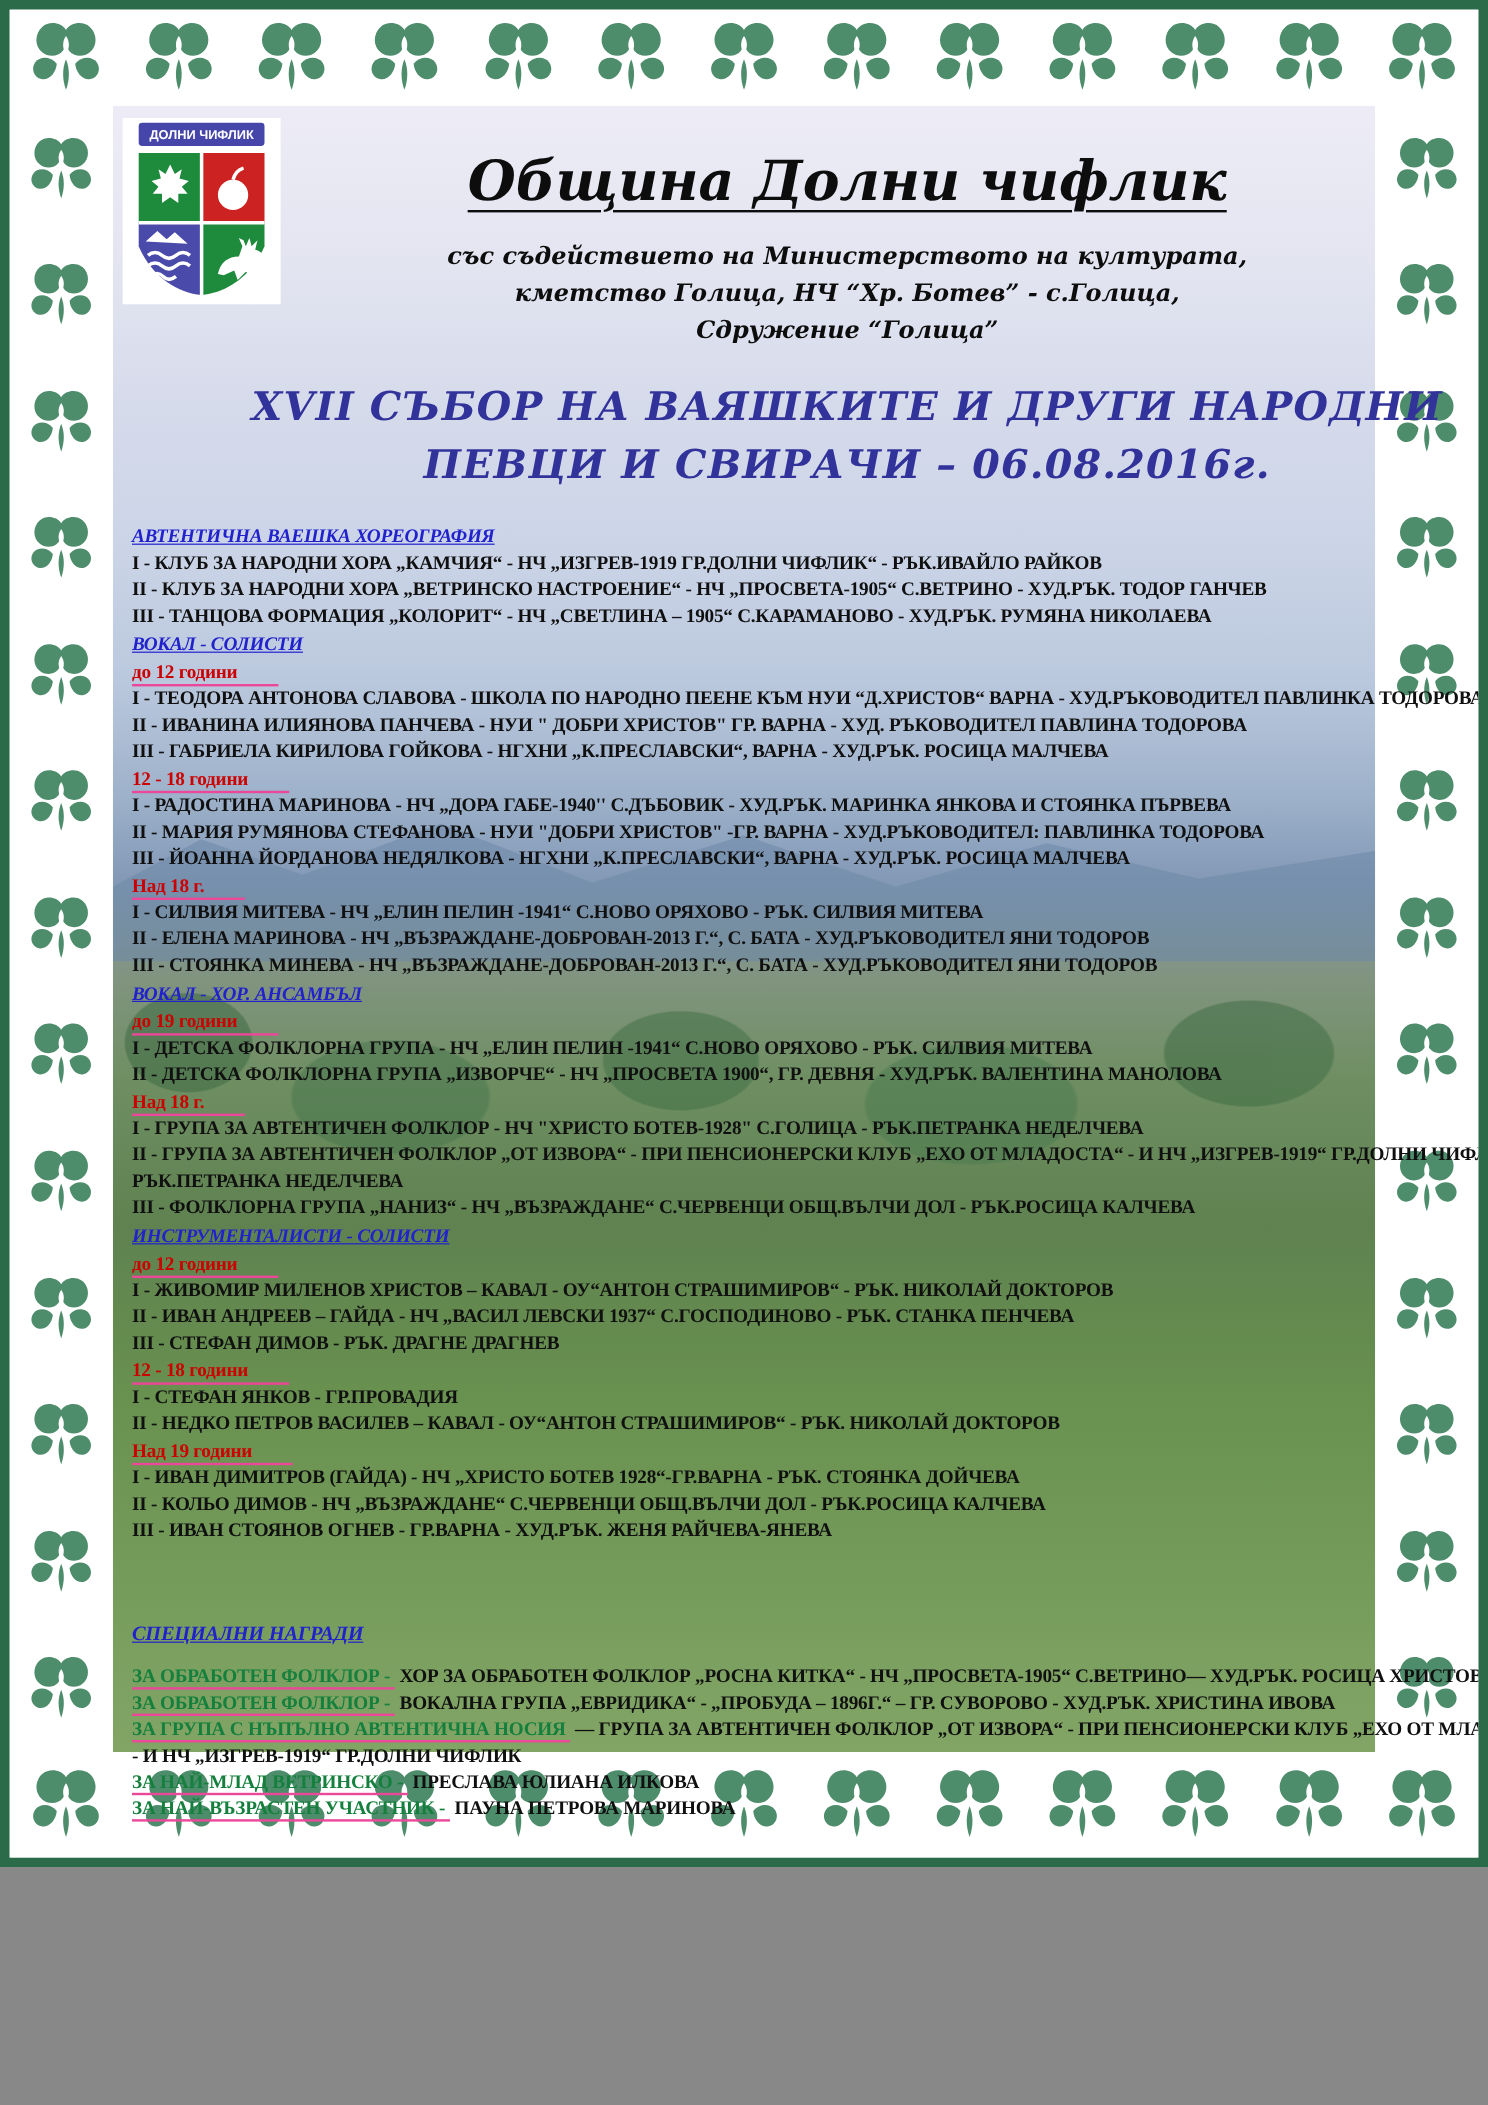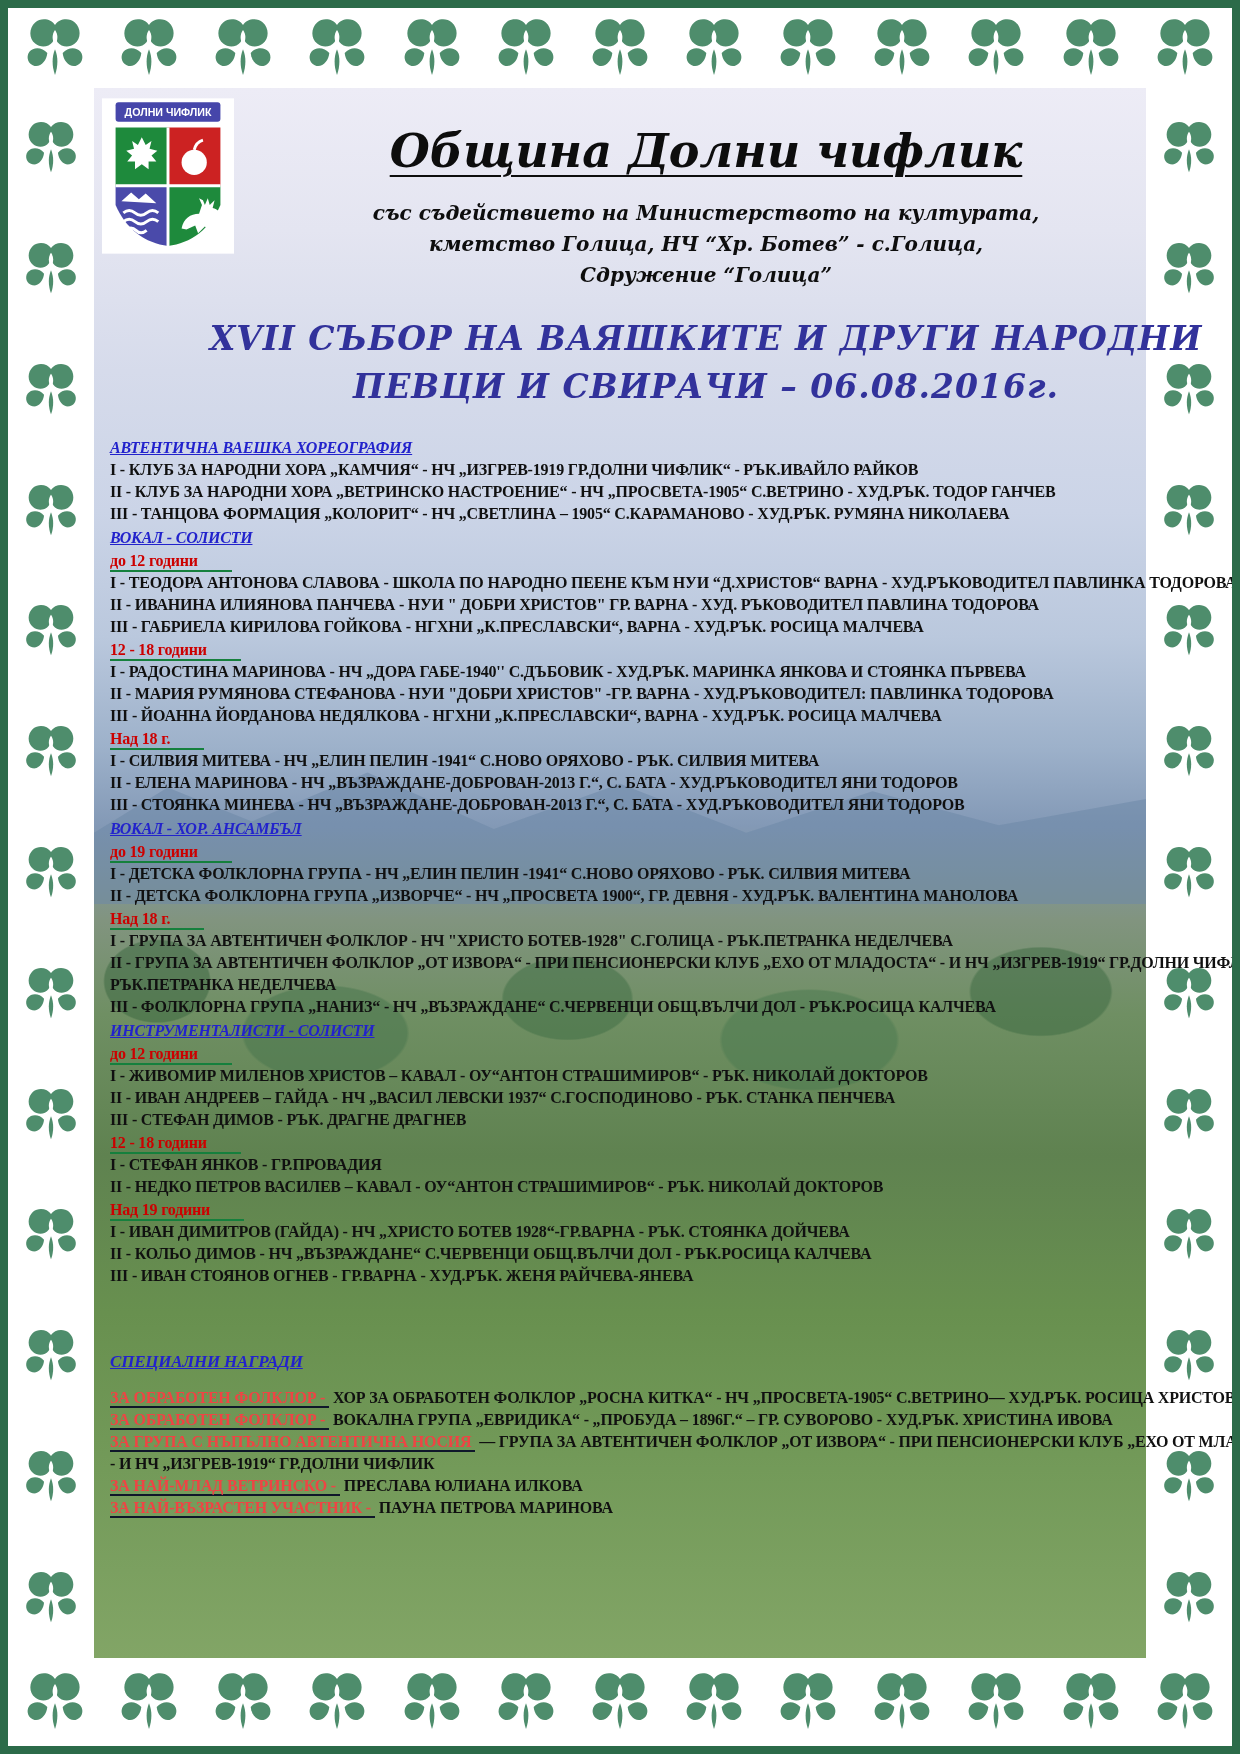--- a/index.html
+++ b/index.html
@@ -1,17 +1,17 @@
 <!DOCTYPE html>
 <html><head>
 <meta charset="utf-8">
 <style>
   html,body{margin:0;padding:0;background:#888;}
   .page{
-    position:relative;width:1240px;height:1754px;margin:0 auto;background:#ffffff;
+    position:relative;width:1240px;height:1556px;margin:0 auto;background:#ffffff;
     border:8px solid #2c6b49;box-sizing:border-box;overflow:hidden;
     font-family:"Liberation Serif", serif;
   }
   
   .band{position:absolute;display:flex;justify-content:space-around;align-items:center;background:#ffffff;z-index:3;}
   .band-top{top:0;left:0;right:0;height:80px;}
   .band-bottom{bottom:0;left:0;right:0;height:88px;}
   .band-left{top:80px;bottom:88px;left:0;width:86px;flex-direction:column;}
   .band-right{top:80px;bottom:88px;right:0;width:86px;flex-direction:column;}
   .band-top .flower,.band-bottom .flower{width:64px;height:64px;}
@@ -48,26 +48,26 @@
   }
   .subtitle{margin-top:20px;text-align:center;font-family:"DejaVu Serif",serif;
     font-style:italic;font-weight:bold;font-size:20px;line-height:1.55;color:#0d0d0d;}
   .event-title{margin-top:24px;text-align:center;font-family:"DejaVu Serif",serif;
     font-style:italic;font-weight:bold;font-size:33px;line-height:1.45;color:#32329b;letter-spacing:1px;}
   .event-date{text-underline-offset:6px;}
   
   .results{margin-top:26px;font-size:16px;font-weight:700;line-height:22px;color:#101010;letter-spacing:-0.2px;}
   .blue-heading{color:#2222cc;font-style:italic;text-decoration:underline;margin-top:2px;}
   .age-heading{margin-top:1px;}
-  .age-inner{color:#cc0000;border-bottom:2px solid #15803d;padding-right:34px;display:inline-block;line-height:19px;}
+  .age-inner{color:#cc0000;border-bottom:2px solid #ec4899;padding-right:34px;display:inline-block;line-height:19px;}
   .entry{}
   .special{margin-top:64px;}
   .special .blue-heading{font-size:17px;}
   .awards{margin-top:14px;font-size:16px;font-weight:700;line-height:22px;color:#101010;letter-spacing:-0.2px;}
-  .award-label{color:#ef4444;border-bottom:2px solid #0f172a;padding-right:4px;}
+  .award-label{color:#15803d;border-bottom:2px solid #ec4899;padding-right:4px;}
   .award-text{color:#101010;}
 </style>
 </head>
 <body>
 
 <svg width="0" height="0" style="position:absolute">
   <symbol id="flower-sym" viewBox="0 0 100 100">
     <g fill="#4e8d6c">
       <path d="M50 14 C44 4 28 2 19 10 C9 19 9 35 19 43 C27 50 40 49 46 41 L50 34 L54 41 C60 49 73 50 81 43 C91 35 91 19 81 10 C72 2 56 4 50 14 Z"></path>
       <path d="M50 22 C45 29 45 38 50 45 C55 38 55 29 50 22 Z" fill="#ffffff"></path>

